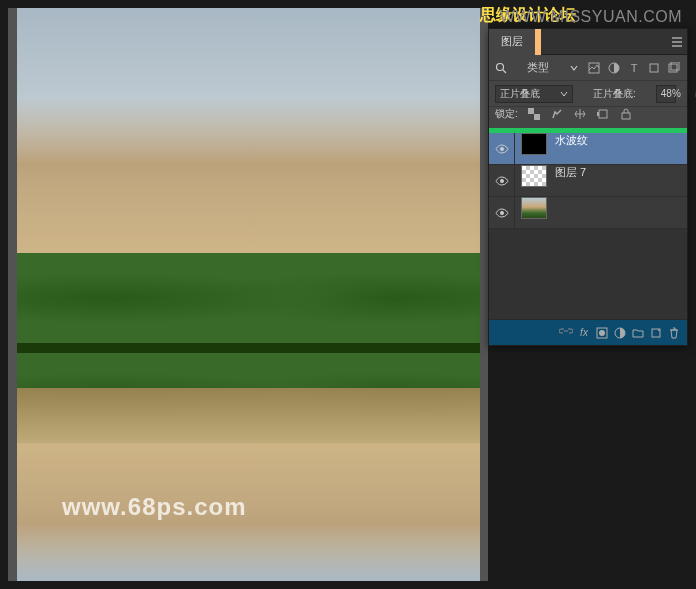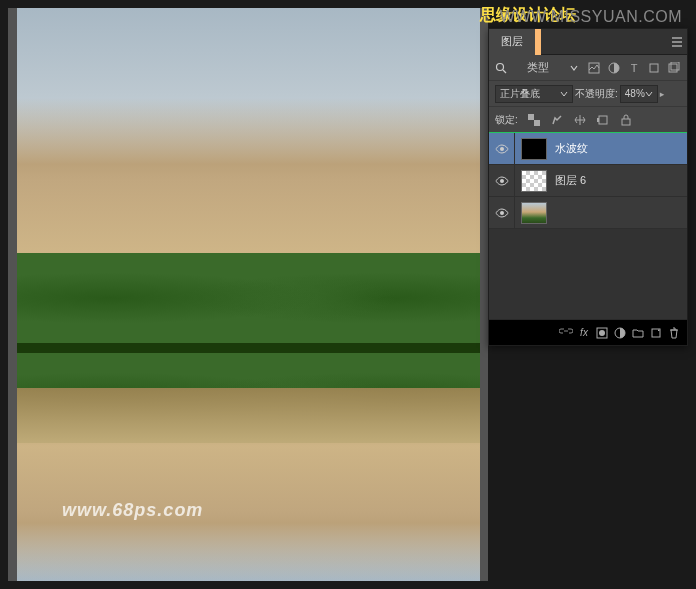--- a/index.html
+++ b/index.html
@@ -4,55 +4,55 @@
 <style>
 *{margin:0;padding:0;box-sizing:border-box;font-family:"Microsoft YaHei",Arial,sans-serif;-webkit-user-select:none;user-select:none}
 html,body{width:696px;height:589px;background:#1a1a1a;overflow:hidden;position:relative}
 .canvas-area{position:absolute;left:8px;top:8px;width:480px;height:573px;background:#535353;overflow:hidden}
 .canvas-content{position:absolute;left:9px;top:0;width:463px;height:573px;background:linear-gradient(to bottom,#a8b8c4 0%,#bcc8d0 15%,#d4dce2 30%,#7a8a5a 48%,#4a6a3a 55%,#3a5a2a 60%,#2a4a1a 63%,#3a5a2a 66%,#7a8a5a 73%,#d4dce2 88%,#a8b8c4 100%)}
 .castle-top{position:absolute;left:0;top:90px;width:100%;height:220px;background:linear-gradient(to bottom,transparent 0%,#b89868 30%,#c8a878 50%,#d8b888 70%,#a88858 100%);opacity:0.85}
 .castle-bottom{position:absolute;left:0;top:380px;width:100%;height:193px;background:linear-gradient(to bottom,#a88858 0%,#d8b888 30%,#c8a878 50%,#b89868 70%,transparent 100%);opacity:0.85}
 .trees-top{position:absolute;left:0;top:245px;width:100%;height:90px;background:radial-gradient(ellipse at 20% 50%,#2a5a1a 0%,transparent 40%),radial-gradient(ellipse at 50% 50%,#3a6a2a 0%,transparent 45%),radial-gradient(ellipse at 80% 50%,#2a5a1a 0%,transparent 40%),#3a6a2a}
 .trees-bottom{position:absolute;left:0;top:345px;width:100%;height:90px;background:radial-gradient(ellipse at 20% 50%,#2a5a1a 0%,transparent 40%),radial-gradient(ellipse at 50% 50%,#3a6a2a 0%,transparent 45%),radial-gradient(ellipse at 80% 50%,#2a5a1a 0%,transparent 40%),#3a6a2a;transform:scaleY(-1)}
 .water-line{position:absolute;left:0;top:335px;width:100%;height:10px;background:#1a3a0a}
-.watermark-bottom{position:absolute;left:45px;bottom:60px;color:rgba(255,255,255,0.75);font-size:18px;font-weight:bold;font-style:italic;letter-spacing:1px}
+.watermark-bottom{position:absolute;left:45px;bottom:60px;color:rgba(255,255,255,0.75);font-size:24px;font-weight:bold;letter-spacing:1px}
 .watermark-top-text{position:absolute;right:120px;top:5px;color:#fde047;font-size:16px;font-weight:bold}
 .watermark-top-url{position:absolute;right:14px;top:8px;color:#888;font-size:16px;letter-spacing:0.5px}
 .layers-panel{position:absolute;right:8px;top:28px;width:200px;background:#454545;border:1px solid #1e1e1e;box-shadow:0 2px 8px rgba(0,0,0,0.5)}
 .panel-tabbar{height:26px;background:#323232;border-bottom:1px solid #1e1e1e;display:flex;align-items:center}
 .panel-tab{height:26px;padding:0 12px;display:flex;align-items:center;background:#454545;color:#ddd;font-size:11px;border-right:6px solid #fdba74}
 .panel-menu-btn{margin-left:auto;width:20px;height:100%;display:flex;align-items:center;justify-content:center;color:#aaa;font-size:11px}
 .filter-row{height:26px;display:flex;align-items:center;padding:0 6px;gap:4px;border-bottom:1px solid #383838}
 .filter-type{display:flex;align-items:center;gap:20px;color:#ccc;font-size:11px}
 .filter-search-icon{width:12px;height:12px}
 .filter-dropdown{width:10px;height:10px;color:#ccc}
 .filter-icons{display:flex;gap:6px;margin-left:auto}
 .filter-icon{width:14px;height:14px;color:#aaa;display:flex;align-items:center;justify-content:center}
-.blend-row{height:26px;display:flex;align-items:center;padding:0 6px;gap:2px;border-bottom:1px solid #383838}
+.blend-row{height:26px;display:flex;align-items:center;padding:0 6px;gap:20px;border-bottom:1px solid #383838}
 .blend-select{flex:0 0 78px;height:18px;background:#3a3a3a;border:1px solid #2a2a2a;color:#ccc;font-size:10px;padding:0 4px;display:flex;align-items:center;justify-content:space-between}
 .opacity-label{color:#ccc;font-size:10px;white-space:nowrap}
-.opacity-value{width:38px;height:18px;background:#3a3a3a;border:1px solid #2a2a2a;color:#ccc;font-size:10px;padding:0 4px;display:flex;align-items:center;justify-content:space-between}
+.opacity-value{width:20px;height:18px;background:#3a3a3a;border:1px solid #2a2a2a;color:#ccc;font-size:10px;padding:0 4px;display:flex;align-items:center;justify-content:space-between}
 .opacity-slider{width:10px;color:#aaa;font-size:9px}
-.lock-row{height:26px;display:flex;align-items:center;padding:0 6px;gap:9px;border-bottom:1px solid #22c55e}
+.lock-row{height:26px;display:flex;align-items:flex-start;padding:0 6px;gap:9px;border-bottom:5px solid #22c55e}
 .lock-label{color:#ccc;font-size:10px}
 .lock-icon{width:14px;height:14px;color:#aaa;display:flex;align-items:center;justify-content:center;font-size:11px}
 .layers-list{background:#3a3a3a}
-.layer-row{height:32px;display:flex;align-items:center;border-bottom:1px solid #2e2e2e;padding-right:0}
+.layer-row{height:32px;display:flex;align-items:flex-start;border-bottom:1px solid #2e2e2e;padding-right:0}
 .layer-row.selected{background:#5a7aa8}
 .visibility-col{width:26px;height:100%;display:flex;align-items:center;justify-content:center;border-right:1px solid #2e2e2e}
 .eye-icon{width:14px;height:14px;color:#ccc}
 .thumb{width:26px;height:22px;margin-left:6px;border:1px solid #666;background:#888;flex-shrink:0}
 .thumb.black{background:#000}
 .thumb.checker{background:repeating-conic-gradient(#ccc 0 25%,#fff 0 50%) 0 0/8px 8px}
 .thumb.castle{background:linear-gradient(to bottom,#b8c8d4 0%,#c8a878 45%,#3a6a2a 75%,#2a4a1a 100%)}
 .layer-name{margin-left:8px;color:#ddd;font-size:11px;flex:1}
 .layer-row.selected .layer-name{color:#fff}
 .layer-lock{width:14px;color:#ccc;font-size:10px}
 .layers-empty{height:90px;background:#323232}
-.panel-footer{height:26px;background:#000000;border-top:1px solid #2a2a2a;display:flex;align-items:center;justify-content:flex-end;padding:0 6px;gap:4px}
+.panel-footer{height:26px;background:#0c4a6e;border-top:1px solid #2a2a2a;display:flex;align-items:center;justify-content:flex-end;padding:0 6px;gap:4px}
 .footer-icon{width:14px;height:14px;color:#aaa;display:flex;align-items:center;justify-content:center;font-size:11px}
 svg{display:block}
 </style>
 </head>
 <body>
 
 <div class="canvas-area">
   <div class="canvas-content">
     <div class="castle-top"></div>
     <div class="trees-top"></div>
@@ -119,21 +119,21 @@
     </div>
   </div>
 
   <div class="blend-row">
     <div class="blend-select">
       <span>正片叠底</span>
       <svg width="8" height="8" viewBox="0 0 8 8">
           <path d="M1 2l3 4 3-4" fill="none" stroke="#ccc"></path>
         </svg>
     </div>
-    <span class="opacity-label">不透明度:</span>
+    <span class="opacity-label">正片叠底:</span>
     <div class="opacity-value">
       <span>48%</span>
       <svg width="8" height="8" viewBox="0 0 8 8">
           <path d="M1 2l3 4 3-4" fill="none" stroke="#ccc"></path>
         </svg>
     </div>
     <span class="opacity-slider">▸</span>
   </div>
 
   <div class="lock-row">
@@ -180,21 +180,21 @@
       <span class="layer-name">水波纹</span>
     </div>
     <div class="layer-row">
       <div class="visibility-col">
         <svg class="eye-icon" viewBox="0 0 14 14">
             <path d="M1 7s2-4 6-4 6 4 6 4-2 4-6 4-6-4-6-4z" fill="none" stroke="#ccc"></path>
             <circle cx="7" cy="7" r="2" fill="#ccc"></circle>
           </svg>
       </div>
       <div class="thumb checker"></div>
-      <span class="layer-name">图层 6</span>
+      <span class="layer-name">图层 7</span>
     </div>
     <div class="layer-row">
       <div class="visibility-col">
         <svg class="eye-icon" viewBox="0 0 14 14">
             <path d="M1 7s2-4 6-4 6 4 6 4-2 4-6 4-6-4-6-4z" fill="none" stroke="#ccc"></path>
             <circle cx="7" cy="7" r="2" fill="#ccc"></circle>
           </svg>
       </div>
       <div class="thumb castle"></div>
     </div>

